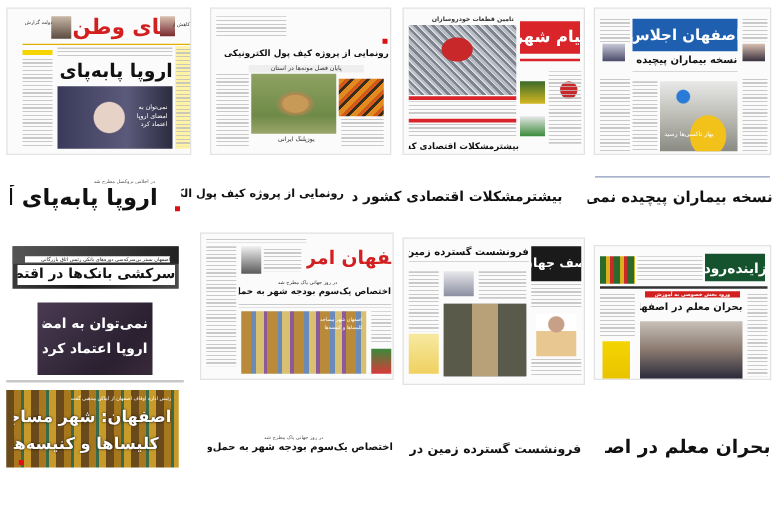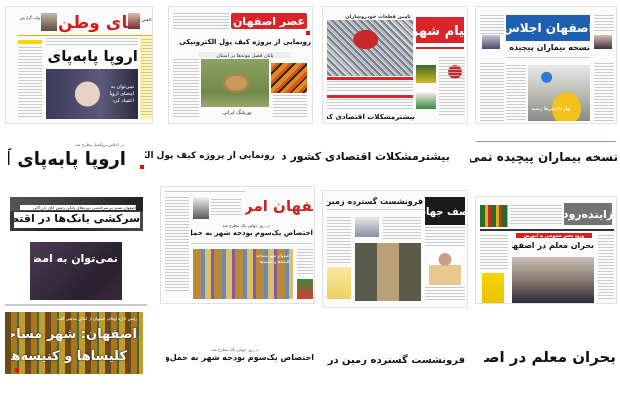--- a/index.html
+++ b/index.html
@@ -49,21 +49,20 @@
   <div style="position:absolute; left:12px; top:33px; width:24px; height:4px; background:#f5d400;"></div>
   <div class="text-block" style="left:12px; top:40px; width:24px; height:70px;"></div>
   <div class="photo" style="left:40px; top:62px; width:92px; height:50px; background:radial-gradient(circle at 45% 50%, #e6d2c6 0 12px, transparent 13px), linear-gradient(90deg,#3a3a5a,#5c5a7a 60%,#2b2b40);">
     <div class="small-txt" style="right:4px; top:14px; width:34px; color:#fff; font-size:5px; white-space:normal; line-height:7px;">نمی‌توان به امضای اروپا اعتماد کرد</div>
   </div>
   <div style="position:absolute; left:134px; top:30px; width:14px; height:82px; background:#fff3a6;"></div>
   <div class="text-block" style="left:135px; top:32px; width:12px; height:78px;"></div>
 </div>
 
 <div class="paper" style="left:168px; top:6px; width:145px; height:118px;">
-  <div class="mast" style="left:62px; top:6px; width:76px; height:16px; background:#d9252a; font-size:11px; border-radius:2px;">عصر اصفهان</div>
   <div class="text-block" style="left:4px; top:6px; width:56px; height:16px;"></div>
   <div class="headline" style="left:8px; top:31px; width:134px; height:10px; font-size:7px;">رونمایی از پروژه کیف پول الکترونیکی در اصفهان</div>
   <div class="small-txt" style="left:30px; top:45px; width:92px; background:#eee; text-align:center; font-size:5px;">پایان فصل مونه‌ها در استان</div>
   <div class="text-block" style="left:4px; top:52px; width:26px; height:60px;"></div>
   <div class="photo" style="left:32px; top:52px; width:68px; height:48px; background:radial-gradient(ellipse at 52% 50%, #c89a58 0 10px, #b08850 11px, transparent 16px), linear-gradient(#8ea262,#6f8a48 70%,#9aa66a);"></div>
   <div class="small-txt" style="left:40px; top:102px; width:56px; text-align:center;">یوزپلنگ ایرانی</div>
   <div class="photo" style="left:102px; top:56px; width:36px; height:30px; background:repeating-linear-gradient(135deg,#e08a20 0 4px,#d25818 4px 7px,#3a2a1a 7px 9px);"></div>
   <div class="text-block" style="left:104px; top:88px; width:34px; height:22px;"></div>
   <div class="red-dot" style="left:137px; top:24px;"></div>
 </div>
@@ -109,20 +108,21 @@
 <div class="banner-big" style="left:470px; top:150px; width:148px; height:18px; font-size:12px;">نسخه بیماران پیچیده نمی‌شود</div>
 
 <div class="photo" style="left:10px; top:197px; width:133px; height:34px; background:linear-gradient(90deg,#3a3a3a,#1a1a1a 40%,#4a4a4a);">
   <div style="position:absolute; left:0; top:0; right:0; height:14px; background:linear-gradient(90deg,#555,#222);"></div>
   <div class="small-txt" style="left:10px; top:8px; width:116px; background:#fff; color:#222; font-size:4px; height:5px; line-height:5px;">اصفهان بستر بی‌سرکه‌سی دوره‌های بانکی رئیس اتاق بازرگانی</div>
   <div class="banner-big" style="left:4px; top:15px; width:126px; height:16px; font-size:11px; background:#fff; color:#111;">سرکشی بانک‌ها در اقتصاد ایران</div>
 </div>
 
 <div class="photo" style="left:30px; top:242px; width:92px; height:58px; background:linear-gradient(135deg,#4a3a52,#2a2030 70%,#3a2a3a);">
   <div class="banner-big" style="left:4px; top:10px; width:84px; font-size:11px; color:#fff; text-align:center;">نمی‌توان به امضای</div>
+  <div class="banner-big" style="left:4px; top:30px; width:84px; font-size:11px; color:#fff; text-align:center;">اروپا اعتماد کرد</div>
 </div>
 
 <div style="position:absolute; left:5px; top:304px; width:142px; height:2px; background:#c8c8c8;"></div>
 
 <div class="photo" style="left:5px; top:312px; width:138px; height:62px; background:repeating-linear-gradient(90deg,#6a4a1a 0 6px,#a8781e 6px 12px,#3a6a4a 12px 14px,#c89a2a 14px 20px);">
   <div class="small-txt" style="left:8px; top:4px; width:124px; color:#fff; font-size:4px;">رئیس اداره اوقاف اصفهان از اماکن مذهبی گفت</div>
   <div class="banner-big" style="left:6px; top:14px; width:126px; font-size:13px; color:#fff; text-shadow:0 0 2px #000;">اصفهان: شهر مساجد</div>
   <div class="banner-big" style="left:6px; top:36px; width:116px; font-size:13px; color:#fff; text-shadow:0 0 2px #000;">کلیساها و کنیسه‌ها</div>
   <div class="red-dot" style="left:10px; top:56px;"></div>
 </div>
@@ -153,21 +153,21 @@
   <div class="photo" style="left:32px; top:52px; width:66px; height:58px; background:linear-gradient(90deg,#5a5a4a 0 34%,#b8a078 34% 66%,#5a5a4a 66%), linear-gradient(#888,#444);"></div>
   <div class="photo" style="left:4px; top:76px; width:24px; height:32px; background:linear-gradient(#f6e9a0,#f0d060);"></div>
   <div class="text-block" style="left:102px; top:36px; width:40px; height:20px;"></div>
   <div class="photo" style="left:106px; top:60px; width:32px; height:34px; background:radial-gradient(circle at 50% 25%, #c8a088 0 6px, transparent 7px), linear-gradient(#fff 40%,#e8c890 40%);"></div>
   <div class="text-block" style="left:102px; top:96px; width:40px; height:14px;"></div>
 </div>
 
 <div class="paper" style="left:475px; top:196px; width:142px; height:108px;">
   <div class="photo" style="left:4px; top:8px; width:28px; height:22px; background:repeating-linear-gradient(90deg,#2a6a2a 0 5px,#d8b020 5px 8px,#c82a2a 8px 11px);"></div>
   <div class="text-block" style="left:34px; top:8px; width:52px; height:20px;"></div>
-  <div class="mast" style="left:88px; top:6px; width:48px; height:22px; background:#737373; font-size:11px;">زاینده‌رود</div>
+  <div class="mast" style="left:88px; top:6px; width:48px; height:22px; background:#14532d; font-size:11px;">زاینده‌رود</div>
   <div class="col-line" style="left:4px; top:32px; width:134px; height:2px; background:#333;"></div>
   <div class="mast" style="left:40px; top:36px; width:76px; height:5px; background:#d21f1f; font-size:4px;">ورود بخش خصوصی به آموزش</div>
   <div class="headline" style="left:36px; top:44px; width:82px; height:12px; font-size:8px; text-align:center;">بحران معلم در اصفهان</div>
   <div class="text-block" style="left:4px; top:38px; width:28px; height:34px;"></div>
   <div class="photo" style="left:6px; top:76px; width:22px; height:30px; background:linear-gradient(#f5d400,#e8c400);"></div>
   <div class="photo" style="left:36px; top:60px; width:82px; height:46px; background:linear-gradient(#c8c0b8,#8a7a70 50%,#2a2a3a);"></div>
   <div class="text-block" style="left:122px; top:38px; width:16px; height:66px;"></div>
 </div>
 
 <div class="small-txt" style="left:200px; top:347px; width:70px; font-size:4px; color:#555; text-align:center;">در روز جهانی پاک مطرح شد</div>

